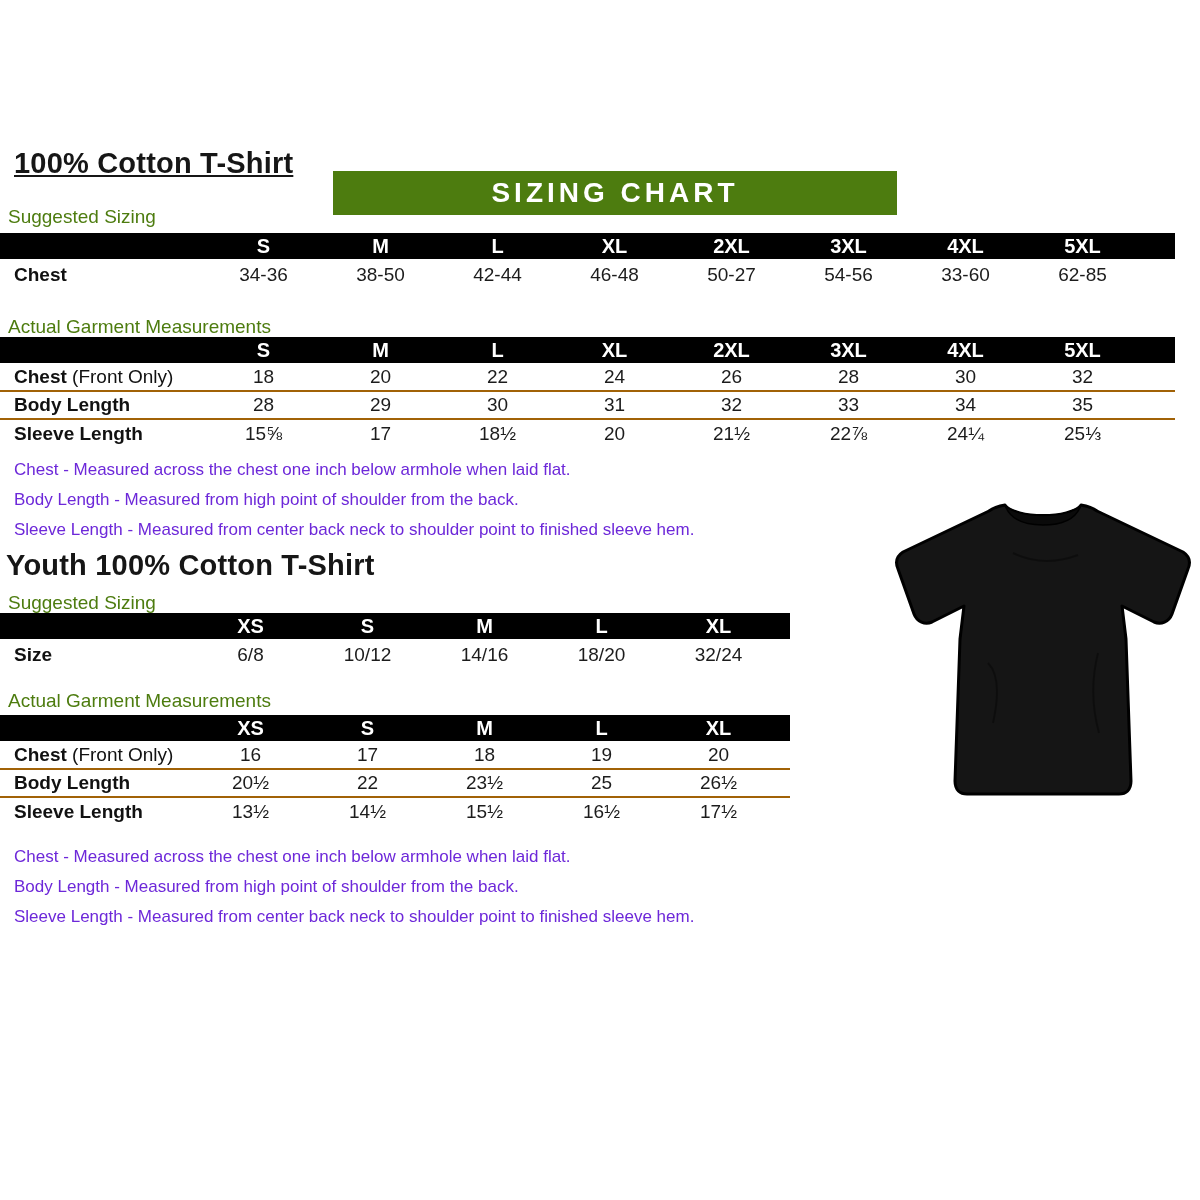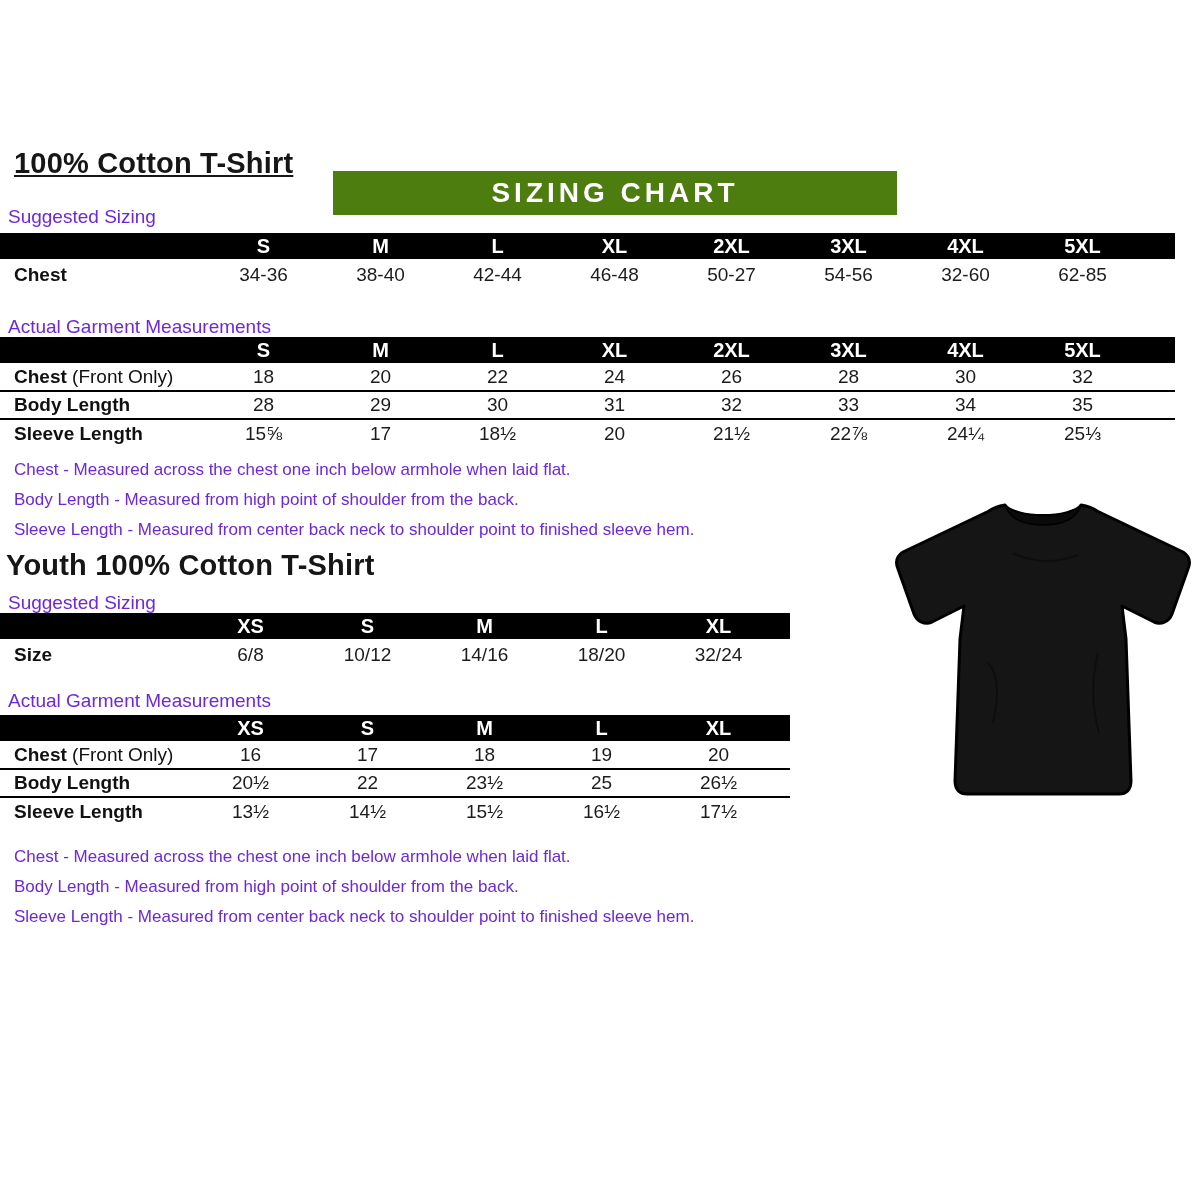--- a/index.html
+++ b/index.html
@@ -7,29 +7,29 @@
   body { position:relative; font-family:"Liberation Sans", sans-serif; color:#111; }
 
   .title { position:absolute; left:14px; font-size:29px; font-weight:bold; color:#161616; letter-spacing:0.2px; white-space:nowrap; }
   #adult-title { top:147px;text-decoration:underline; }
   #youth-title { top:549px; left:6px; }
 
   .banner { position:absolute; left:333px; top:165px; width:564px; height:44px; background:#4d7c0f;
             display:flex; align-items:center; justify-content:center;margin-top:6px; }
   .banner span { color:#fff; font-size:28px; font-weight:bold; letter-spacing:4px; white-space:nowrap; }
 
-  .sec-label { position:absolute; left:8px; font-size:19px; color:#6d28d9; white-space:nowrap; }
+  .sec-label { position:absolute; left:8px; font-size:19px; color:#4d7c0f; white-space:nowrap; }
 
   table.tbl { position:absolute; left:0; border-collapse:collapse; table-layout:fixed; }
   table.tbl th { background:#000; color:#fff; font-weight:bold; font-size:20px; height:26px; padding:0; text-align:center; }
   table.tbl td { font-size:19px; color:#1c1c1c; text-align:center; padding:0; height:32px; vertical-align:middle; white-space:nowrap; }
   table.tbl td.lbl { text-align:left; padding-left:14px; font-weight:bold; color:#111; }
   table.tbl td.lbl .sfx { font-weight:normal; }
   table.garment td { height:28px; }
-  table.garment tbody tr + tr td { border-top:2px solid #000000; }
+  table.garment tbody tr + tr td { border-top:2px solid #a16207; }
 
   #adult-suggested-table { top:233px; }
   #adult-garment-table   { top:337px; }
   #youth-suggested-table { top:613px; }
   #youth-garment-table   { top:715px; }
 
   .notes { position:absolute; left:14px; font-size:17px; color:#6d28d9; }
   .notes p { line-height:30px; white-space:nowrap; }
   #adult-notes { top:455px; }
   #youth-notes { top:842px; }
@@ -71,26 +71,26 @@
       <th>3XL</th>
       <th>4XL</th>
       <th>5XL</th>
       <th></th>
     </tr>
   </thead>
   <tbody>
     <tr>
       <td class="lbl"><span>Chest</span><span class="sfx"></span></td>
       <td>34-36</td>
-      <td>38-40</td>
+      <td>38-50</td>
       <td>42-44</td>
       <td>46-48</td>
       <td>50-27</td>
       <td>54-56</td>
-      <td>32-60</td>
+      <td>33-60</td>
       <td>62-85</td>
       <td></td>
     </tr>
   </tbody>
 </table>
 
 <div class="sec-label" style="top:316px">Actual Garment Measurements</div>
 
 <table class="tbl garment" id="adult-garment-table">
   <colgroup>

